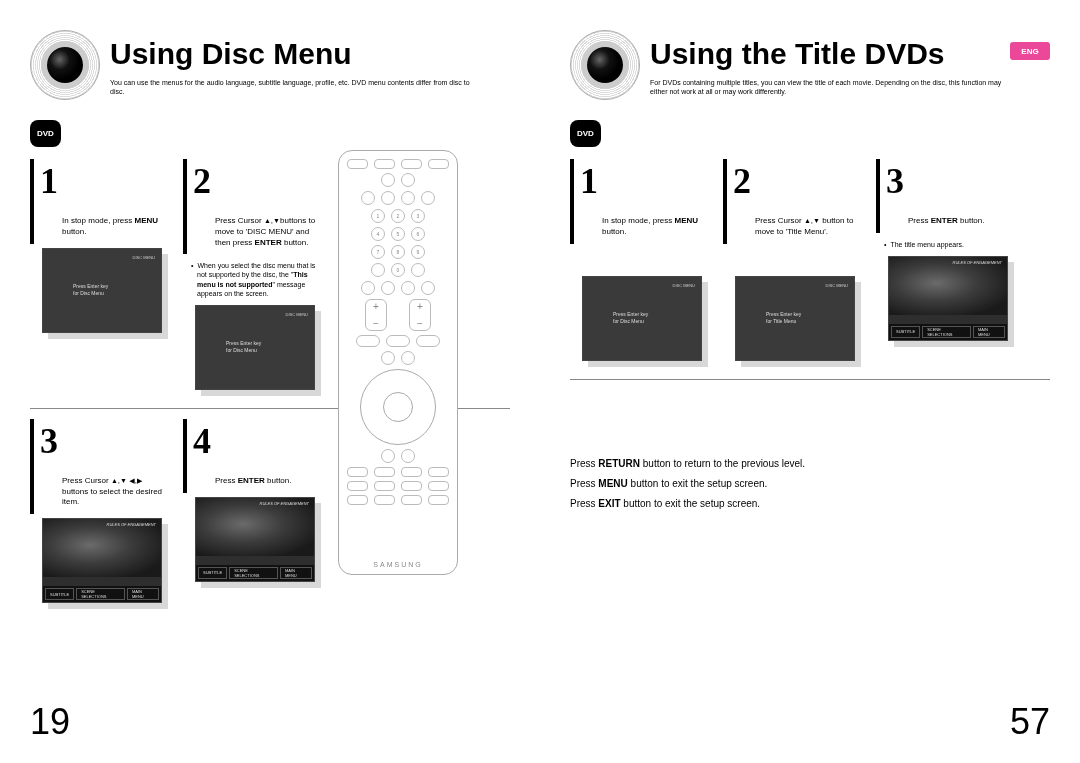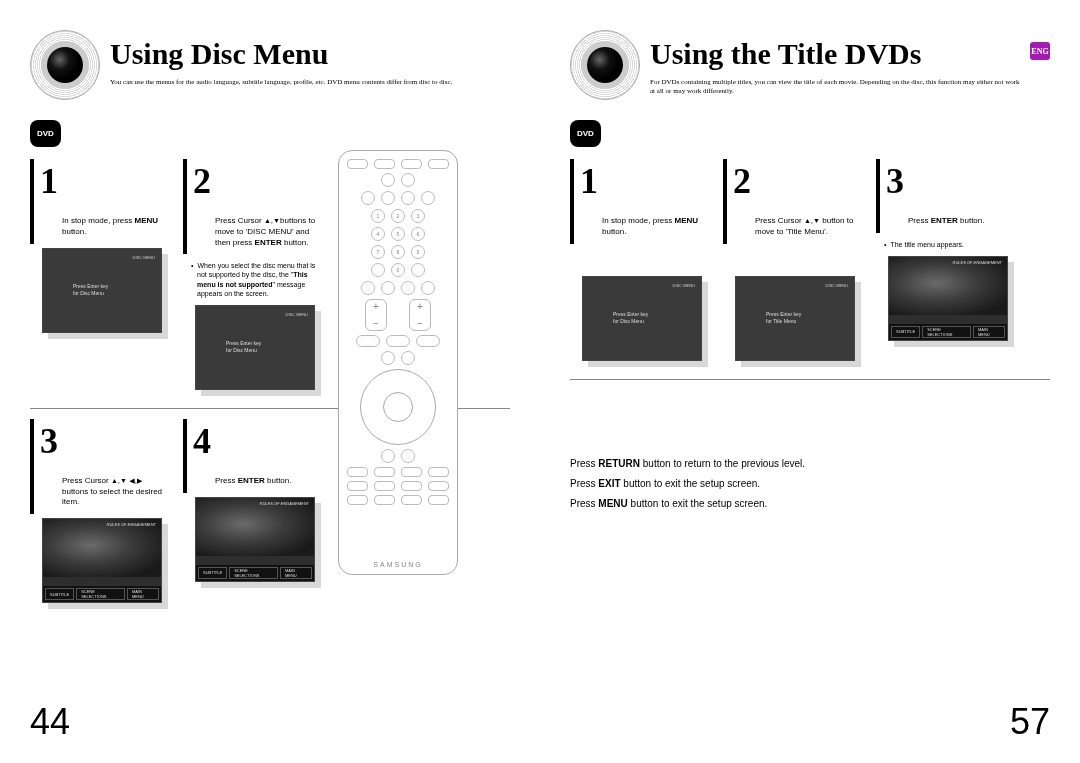--- a/index.html
+++ b/index.html
@@ -20,21 +20,20 @@
   }
   .page-left { left: 0; }
   .page-right { left: 540px; }
 
   .header {
     display: flex;
     align-items: center;
     gap: 10px;
     margin-bottom: 20px;
     position: relative;
-    font-family: Liberation Serif, serif;
   }
   .speaker-icon {
     width: 70px;
     height: 70px;
     position: relative;
     flex-shrink: 0;
   }
   .speaker-icon::before {
     content: "";
     position: absolute;
@@ -67,23 +66,23 @@
     position: absolute;
     left: 80px;
     top: 48px;
     max-width: 370px;
   }
 
   .lang-badge {
     position: absolute;
     right: 0;
     top: 12px;
-    width: 20px;
+    width: 40px;
     height: 18px;
-    background: #a21caf;
+    background: #ec4899;
     color: #fff;
     font-size: 8px;
     font-weight: bold;
     display: flex;
     align-items: center;
     justify-content: center;
     border-radius: 3px;
   }
 
   .dvd-badge {
@@ -422,21 +421,21 @@
       </div>
     <div class="r-row">
         <div class="r-wide r-btn"></div>
         <div class="r-wide r-btn"></div>
         <div class="r-wide r-btn"></div>
         <div class="r-wide r-btn"></div>
       </div>
     <div class="brand">SAMSUNG</div>
   </div>
 
-  <div class="page-num">44</div>
+  <div class="page-num">19</div>
 </div>
 
 <div class="page page-right">
 
   <div class="header">
     <div class="speaker-icon"></div>
     <div>
       <h1 class="title">Using the Title DVDs</h1>
     </div>
     <div class="subtitle">For DVDs containing multiple titles, you can view the title of each movie.
@@ -490,20 +489,20 @@
           <span>MAIN MENU</span>
         </div>
       </div>
     </div>
   </div>
 
   <div class="mid-divider"></div>
 
   <div class="footer-lines">
     <div>Press <strong>RETURN</strong> button to return to the previous level.</div>
+    <div>Press <strong>MENU</strong> button to exit the setup screen.</div>
     <div>Press <strong>EXIT</strong> button to exit the setup screen.</div>
-    <div>Press <strong>MENU</strong> button to exit the setup screen.</div>
   </div>
 
   
 
   <div class="page-num">57</div>
 </div>
 
 </body></html>

